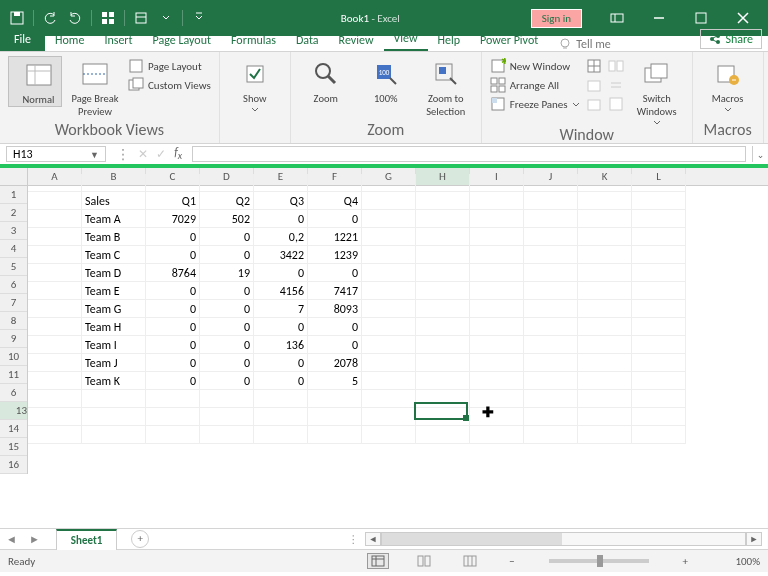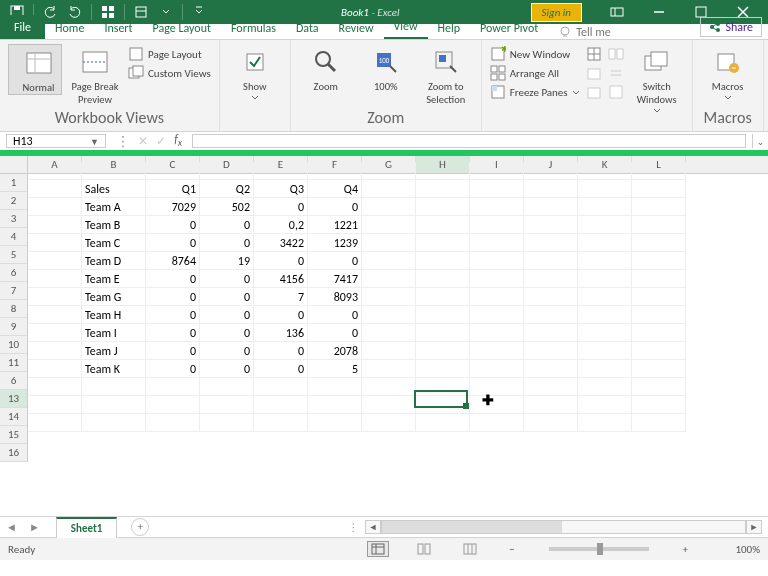--- a/index.html
+++ b/index.html
@@ -1,56 +1,56 @@
 <!DOCTYPE html>
 <html><head>
 <meta charset="utf-8">
 <style>
   * { box-sizing: border-box; margin: 0; padding: 0; font-family: "Segoe UI", Calibri, sans-serif; }
   body { background: #fff; width: 768px; height: 576px; overflow: hidden; }
-  .titlebar { background: #217346; height: 24px; display: flex; align-items: center; color: #fff; font-size: 11px; font-style: italic; }
+  .titlebar { background: #217346; height: 36px; display: flex; align-items: center; color: #fff; font-size: 11px; }
   .qat { display: flex; align-items: center; gap: 3px; padding-left: 6px; }
   .qat .qbtn { width: 22px; height: 22px; display:flex;align-items:center;justify-content:center; }
   .qat .sep { width:1px; height:16px; background:rgba(255,255,255,0.25); margin:0 2px;}
   .title-center { flex:1; text-align:center; }
   .title-center .doc { color:#fff; }
   .title-center .app { color:rgba(255,255,255,0.8); }
   .title-right { display:flex; align-items:center; gap:0; padding-right:4px;}
-  .signin { background:#eab308; color:#217346; font-size:11px; padding:2px 10px; margin-right:14px; border:1px solid #fff;}
+  .signin { background:#fca5a5; color:#217346; font-size:11px; padding:2px 10px; margin-right:14px; border:1px solid #fff;}
   .winbtn { width:42px; height:28px; display:flex;align-items:center;justify-content:center; color:#fff;}
   .tabbar { height:16px; background:#fff; border-bottom:1px solid #d4d4d4; display:flex; align-items:flex-end; font-size:12px; }
   .tab { padding:5px 10px 4px; color:#217346; }
   .tab.file { background:#217346; color:#fff; padding:5px 14px;}
   .tab.active { border-bottom:2px solid #217346; color:#217346; font-weight:normal;}
-  .tab.share { margin-left:auto; border:1px solid #c8c8c8; padding:2px 8px; margin-right:6px; margin-bottom:2px; color:#4c1d95; display:flex; align-items:center; gap:4px;}
+  .tab.share { margin-left:auto; border:1px solid #c8c8c8; padding:2px 8px; margin-right:6px; margin-bottom:2px; color:#15803d; display:flex; align-items:center; gap:4px;}
   .tellme { color:#777; display:flex; align-items:center; gap:4px; padding:0 10px;}
   .ribbon { height:92px; background:#f3f3f3; border-bottom:1px solid #d4d4d4; display:flex; }
   .group { border-right:1px solid #e1e1e1; padding:4px 8px 2px; display:flex; flex-direction:column; justify-content:space-between;}
   .group-label { text-align:center; font-size:16px; color:#666; padding-bottom:2px;}
   .group-body { display:flex; gap:6px; align-items:flex-start; }
   .bigbtn { display:flex; flex-direction:column; align-items:center; width:54px; font-size:10.5px; color:#444; text-align:center; gap:2px; padding-top:2px;}
   .bigbtn .ic { width:32px; height:32px; display:flex;align-items:center;justify-content:center;}
   .smallcol { display:flex; flex-direction:column; gap:3px; font-size:11px; color:#444; padding-top:2px;}
   .smallbtn { display:flex; align-items:center; gap:4px; }
   .smallbtn .ic { width:16px; height:16px; display:flex;align-items:center;justify-content:center;}
-  .formula-bar { height:24px; display:flex; border-bottom:6px solid #22c55e; font-size:12px;text-align:center; }
+  .formula-bar { height:24px; display:flex; border-bottom:4px solid #22c55e; font-size:12px;text-align:center; }
   .namebox { width:100px; border:1px solid #ccc; margin:2px 0 2px 6px; padding:1px 6px; display:flex; align-items:center; }
   .namebox .dd { margin-left:auto; color:#666; font-size:9px;}
   .fx-btns { display:flex; align-items:center; gap:8px; padding:0 10px; color:#999; }
   .fx-input { flex:1; border:1px solid #ccc; margin:2px 6px 2px 0; }
   .fx-expand { width:16px; border-left:1px solid #ccc; margin:2px 0; display:flex;align-items:center;justify-content:center;color:#666; font-size:9px;}
   .sheet-area { position:relative; height:360px; overflow:hidden; }
   .corner { position:absolute; top:0; left:0; width:28px; height:18px; background:#f0f0f0; border-right:1px solid #ccc; border-bottom:1px solid #ccc;}
   .colheads { position:absolute; top:0; left:28px; right:0; height:18px; display:flex; background:#f0f0f0; border-bottom:1px solid #ccc;}
   .ch { width:54px; border-right:1px solid #ddd; text-align:center; font-size:11px; color:#555; line-height:18px;}
   .ch.wide { width:64px; }
   .ch.sel { background:#d8e8dc; }
   .rowheads { position:absolute; top:18px; left:0; width:28px; background:#f0f0f0; border-right:1px solid #ccc;}
   .rh { height:18px; border-bottom:1px solid #ddd; text-align:center; font-size:11px; color:#555; line-height:18px;}
-  .rh.sel { background:#d8e8dc; }
+  .rh.sel { background:#d8e8dc;text-align:right; }
   .cells { position:absolute; top:6px; left:28px; }
   .row { display:flex; height:18px; }
   .cell { width:54px; height:18px; border-right:1px solid #eee; border-bottom:1px solid #eee; font-size:12px; padding:0 3px; line-height:18px; overflow:hidden; white-space:nowrap; font-family:Calibri,sans-serif;}
   .cell.wide { width:64px; }
   .cell.r { text-align:right; }
   .selbox { position:absolute; border:2px solid #217346; width:54px; height:18px; }
   .selhandle { position:absolute; width:6px; height:6px; background:#217346; bottom:-3px; right:-3px;}
   .cursor { position:absolute; font-size:14px; color:#000; font-weight:bold;}
   .sheettabs { height:22px; border-top:1px solid #d4d4d4; border-bottom:1px solid #d4d4d4; display:flex; align-items:center; font-size:11px; background:#fff;}
   .sheettabs .nav { padding:0 6px; color:#888;}
@@ -363,20 +363,21 @@
               <rect x="2" y="6" width="16" height="14" fill="#fff" stroke="#888"></rect>
               <rect x="8" y="2" width="16" height="14" fill="#fff" stroke="#888"></rect>
             </svg>
           </div>
         <span>Switch Windows</span>
         <svg width="8" height="5">
             <path d="M1 1 L4 4 L7 1" fill="none" stroke="#666"></path>
           </svg>
       </div>
     </div>
+    <div class="group-label">Window</div>
   </div>
   <div class="group">
     <div class="group-body">
       <div class="bigbtn">
         <div class="ic">
             <svg width="28" height="24">
               <rect x="4" y="4" width="16" height="16" fill="#fff" stroke="#888"></rect>
               <circle cx="20" cy="18" r="5" fill="#e8b040"></circle>
               <path d="M18 18 L22 18" stroke="#fff"></path>
             </svg>

